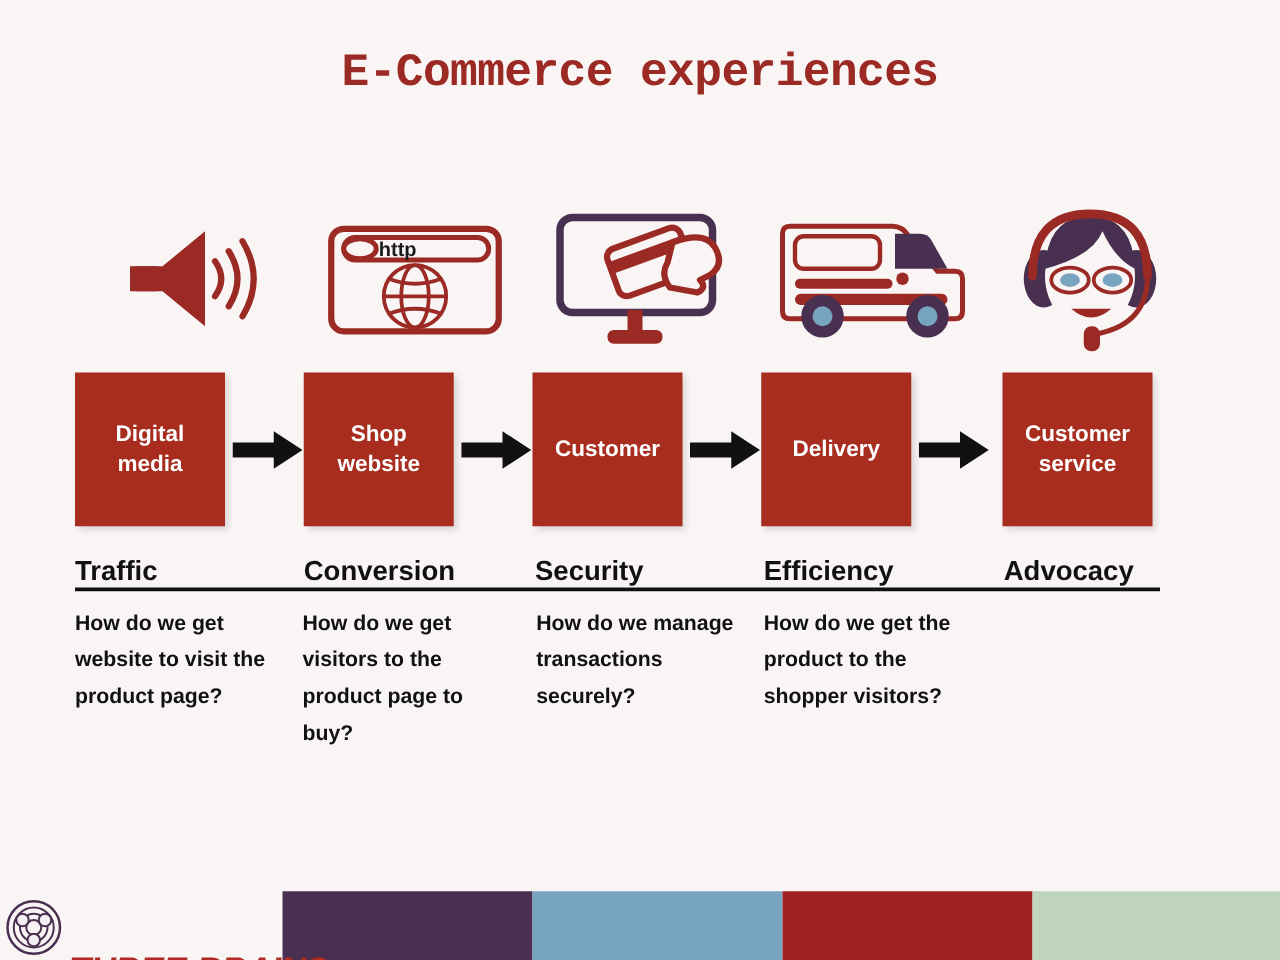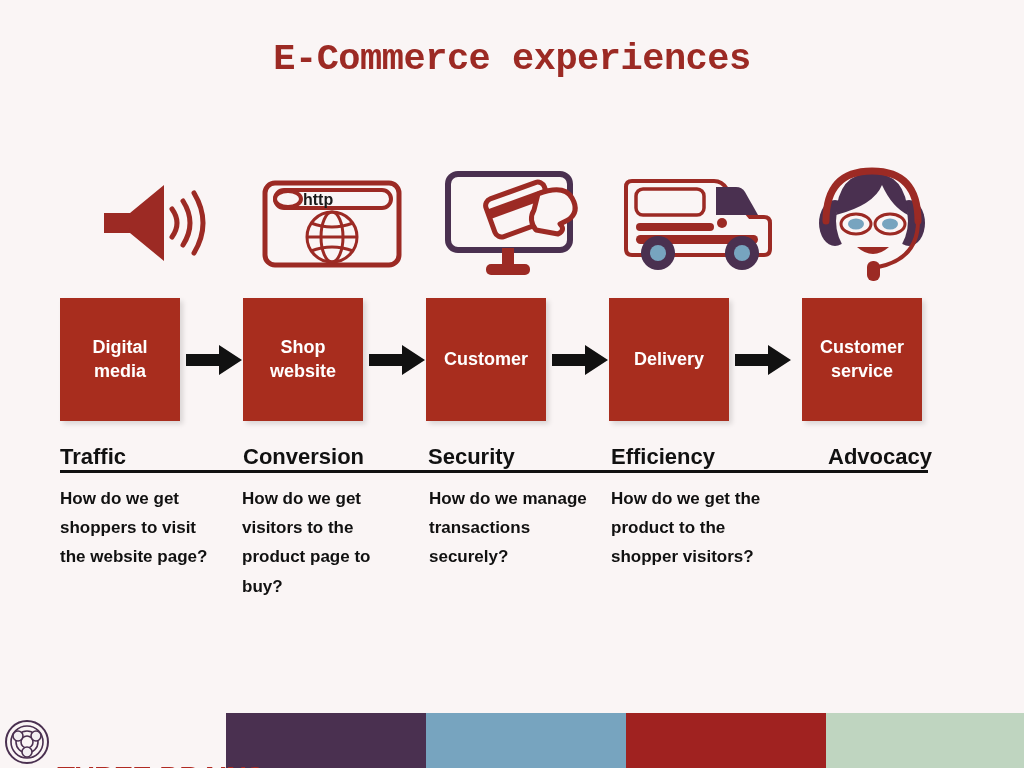--- a/index.html
+++ b/index.html
@@ -87,21 +87,21 @@
   #cat-row { position: absolute; left: 0; top: 444px; width: 880px; height: 32px; }
   .cat {
     position: absolute; top: 0;
     font-size: 22px; font-weight: bold; color: #111111;
     white-space: nowrap;
   }
   .cat.k0 { left: 60px; }
   .cat.k1 { left: 243px; }
   .cat.k2 { left: 428px; }
   .cat.k3 { left: 611px; }
-  .cat.k4 { left: 803px; margin-left: 25px; }
+  .cat.k4 { left: 803px; }
 
   
   #divider {
     position: absolute;
     left: 60px; top: 470px;
     width: 868px; height: 3px;
     background: #111111;
   }
 
   
@@ -246,21 +246,21 @@
     <div class="cat k0">Traffic</div>
     <div class="cat k1">Conversion</div>
     <div class="cat k2">Security</div>
     <div class="cat k3">Efficiency</div>
     <div class="cat k4">Advocacy</div>
   </div>
 
   <div id="divider"></div>
 
   <div id="desc-row">
-    <div class="desc d0">How do we get shoppers to visit the website page?</div>
+    <div class="desc d0">How do we get website to visit the product page?</div>
     <div class="desc d1">How do we get visitors to the product page to buy?</div>
     <div class="desc d2">How do we manage transactions securely?</div>
     <div class="desc d3">How do we get the product to the shopper visitors?</div>
   </div>
 
   <div id="footer">
     <div class="bar p0"></div>
     <div class="bar p1"></div>
     <div class="bar p2"></div>
     <div class="bar p3"></div>

